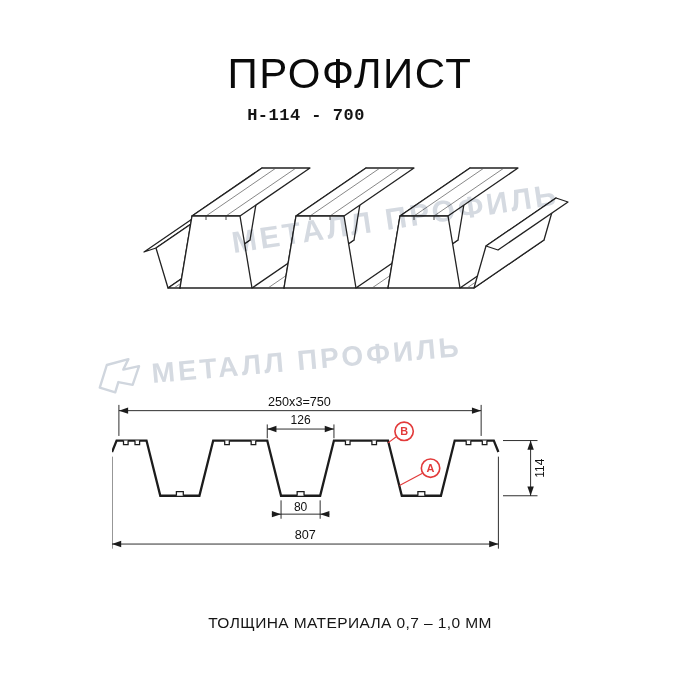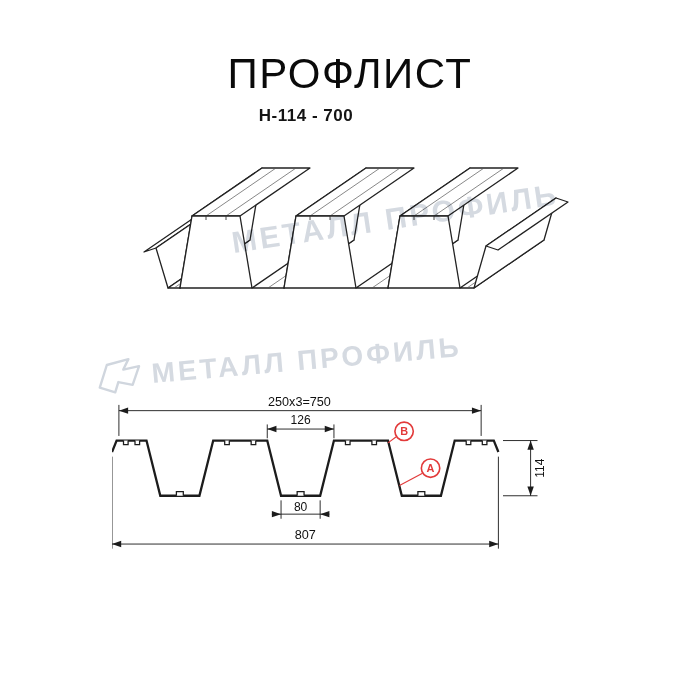--- a/index.html
+++ b/index.html
@@ -11,21 +11,21 @@
   .page{position:relative;width:700px;height:700px;background:#fff;}
 
   .title{
     position:absolute;top:50px;left:0;width:700px;
     text-align:center;font-size:42px;font-weight:400;
     letter-spacing:1.5px;color:#0a0a0a;
   }
   .subtitle{
     position:absolute;top:106px;left:0;width:612px;
     text-align:center;font-size:17px;font-weight:600;
-    color:#141414;letter-spacing:.5px;
+    color:#141414;letter-spacing:.5px;font-family:Liberation Mono, monospace;
   }
   .footer-note{
     position:absolute;top:614px;left:0;width:700px;
     text-align:center;font-size:15.5px;font-weight:500;
     color:#161616;letter-spacing:.4px;
   }
 
   .svg-3d{position:absolute;left:140px;top:150px;}
   .svg-section{position:absolute;left:112px;top:392px;}
 
@@ -187,14 +187,15 @@
     <span>МЕТАЛЛ ПРОФИЛЬ</span>
   </div>
 
   <div class="watermark wm-2">
     <svg width="46" height="38" viewBox="0 0 46 38">
       <path class="logo" d="M3,28 L12,6 L34,2 L28,12 L44,10 L36,28 L22,24 L18,34 Z"></path>
     </svg>
     <span>МЕТАЛЛ ПРОФИЛЬ</span>
   </div>
 
+  <div class="footer-note">ТОЛЩИНА МАТЕРИАЛА 0,7 – 1,0 ММ</div>
 
 </div>
 
 </body></html>

